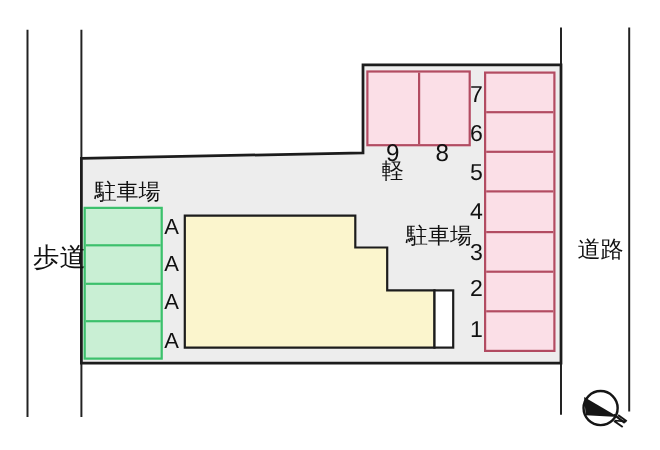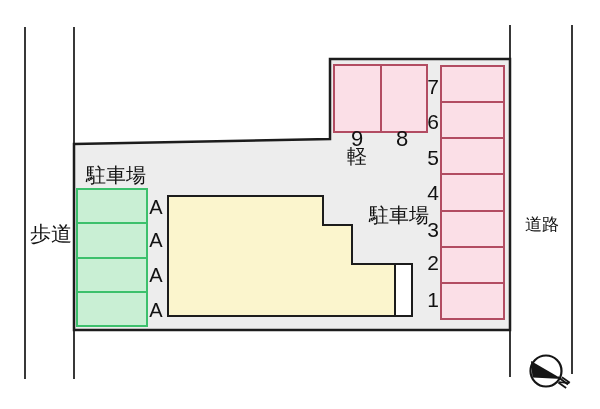--- a/index.html
+++ b/index.html
@@ -41,22 +41,22 @@
   #num-block {
     left: 440px; top: 65px; width: 65px; height: 255px;
     flex-direction: column;
     background: #fbdfe7;
     border: 2px solid #b24c62;
   }
   .num-cell { flex: 1; }
   .num-cell + .num-cell { border-top: 2px solid #b24c62; }
 
   .lbl { position: absolute; z-index: 3; white-space: nowrap; line-height: 1.1; }
-  .lbl-sidewalk  { left: 30px;  top: 222px; font-size: 21px; }
-  .lbl-road      { left: 525px; top: 216px; font-size: 17px; }
+  .lbl-sidewalk  { left: 30px;  top: 222px; font-size: 24px; }
+  .lbl-road      { left: 525px; top: 216px; font-size: 21px; }
   .lbl-park-l    { left: 86px;  top: 164px; font-size: 20px; }
   .lbl-park-r    { left: 369px; top: 204px; font-size: 20px; }
   .lbl-kei       { left: 347px; top: 145px; font-size: 20px; }
 
   .space-num { position: absolute; z-index: 3; font-size: 22px; line-height: 22px; text-align: center; width: 16px; }
   .kn-9 { left: 349px; top: 128px; }
   .kn-8 { left: 394px; top: 128px; }
 
   .rn { position: absolute; z-index: 3; font-size: 21px; line-height: 21px; width: 15px; text-align: right; left: 424px; }
   .rn-7 { top: 76px;  }

